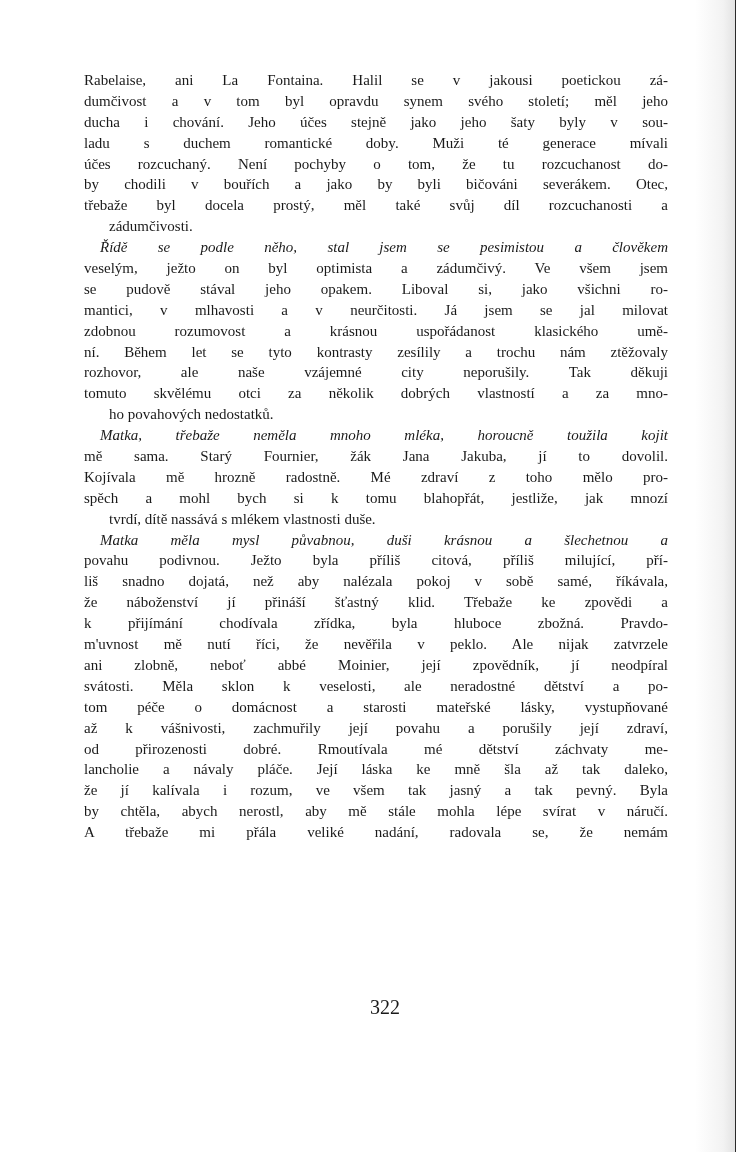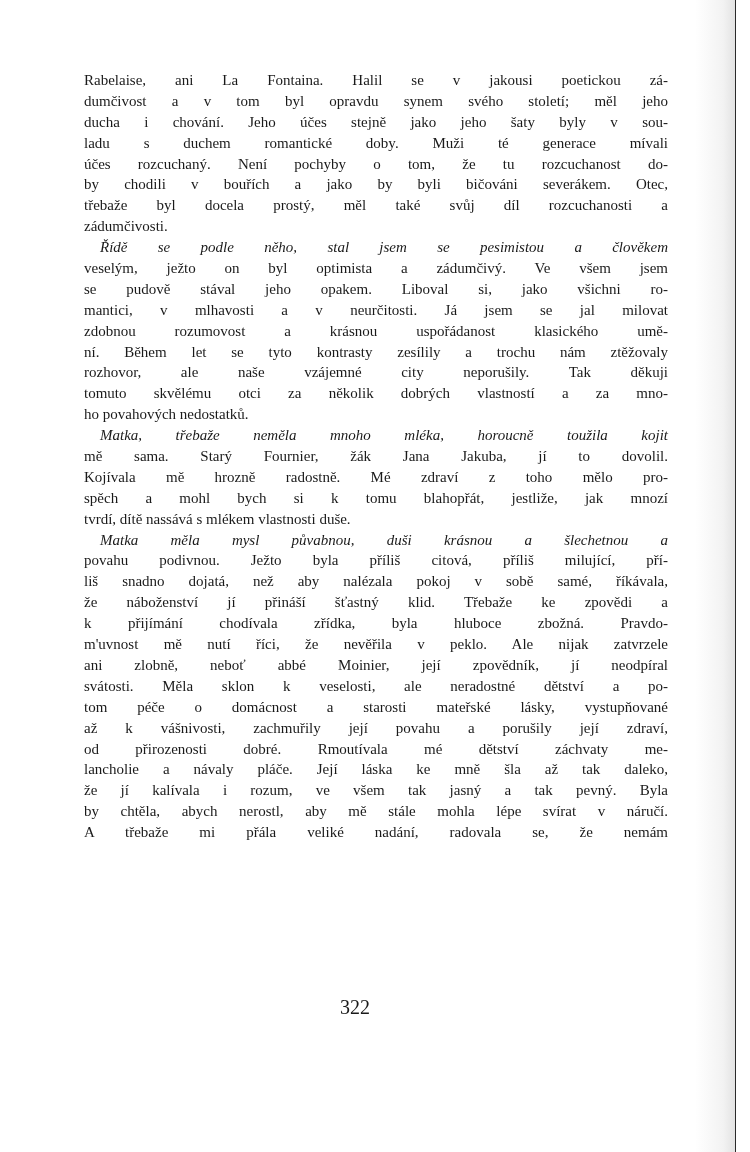--- a/index.html
+++ b/index.html
@@ -49,31 +49,32 @@
     }
     .line {
       display: block;
       white-space: nowrap;
       text-align: justify;
       text-align-last: justify;
       height: 20.9px;
     }
     .line.last {
       text-align-last: left;
+      margin-left: 25px;
     }
     .line.indent {
       padding-left: 16px;
       font-style: italic;
     }
     .page-number {
       position: absolute;
       left: 340px;
       top: 996px;
       width: 60px;
-      text-align: left;
+      text-align: right;
       font-size: 20px;
     }
   </style>
 </head>
 <body>
 
 <div class="page-shadow"></div>
 <div class="page-edge"></div>
 <div class="page-outside"></div>
 

